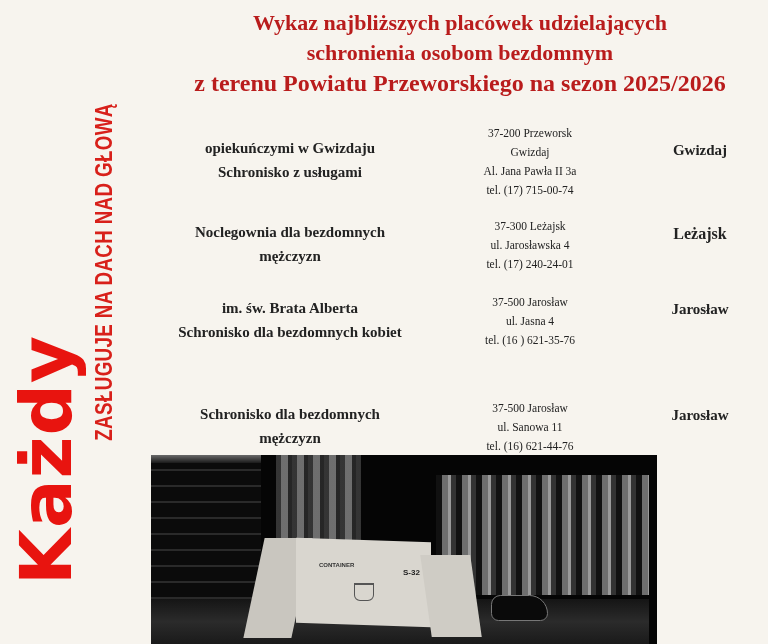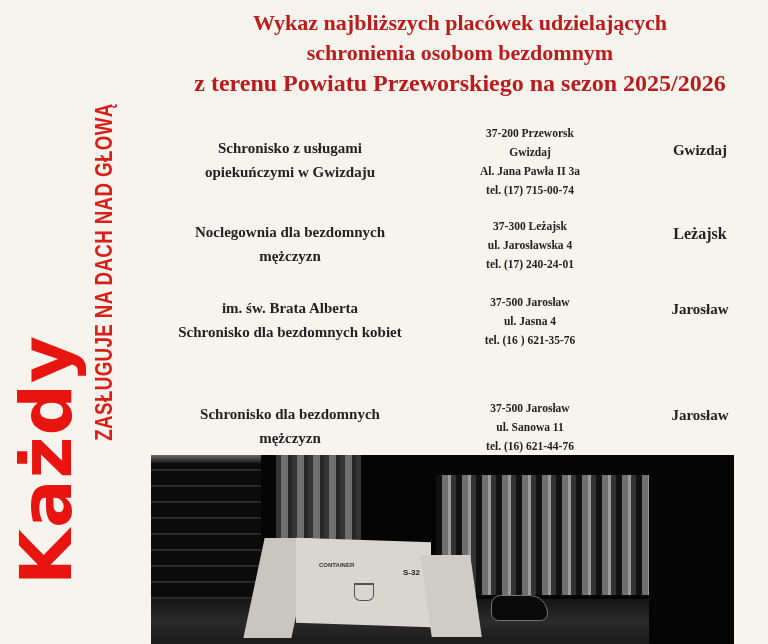--- a/index.html
+++ b/index.html
@@ -69,39 +69,39 @@
       font-weight: bold;
       font-size: 15px;
       line-height: 24px;
       color: #222;
     }
     .cell-addr {
       position: absolute;
       left: 305px;
       width: 150px;
       text-align: center;
-      font-weight: bold;
+      font-weight: normal;
       font-size: 11.5px;
       line-height: 19px;
       color: #222;
     }
     .cell-city {
       position: absolute;
       left: 490px;
       width: 120px;
       text-align: center;
       font-weight: bold;
       font-size: 15px;
       color: #222;
     }
     .photo {
       position: absolute;
       left: 151px;
       top: 455px;
-      width: 583px;
+      width: 506px;
       height: 189px;
       background: #050505;
       overflow: hidden;
     }
     .photo .bricks {
       position: absolute; left: 0; top: 0; width: 110px; height: 189px;
       background:
         repeating-linear-gradient(180deg, #0b0b0b 0 14px, #2a2a2a 14px 16px);
     }
     .photo .bricks::after {
@@ -161,22 +161,22 @@
   <div>Wykaz najbliższych placówek udzielających</div>
   <div>schronienia osobom bezdomnym</div>
   <div class="line3">z terenu Powiatu Przeworskiego na sezon 2025/2026</div>
 </div>
 
 <div class="brand-word">Każdy</div>
 <div class="tagline"><span>ZASŁUGUJE NA DACH NAD GŁOWĄ</span></div>
 
 <div class="row" style="top:122px;">
   <div class="cell-name" style="top:14px;">
+    <div>opiekuńczymi w Gwizdaju</div>
     <div>Schronisko z usługami</div>
-    <div>opiekuńczymi w Gwizdaju</div>
   </div>
   <div class="cell-addr" style="top:2px;">
     <div>37-200 Przeworsk</div>
     <div>Gwizdaj</div>
     <div>Al. Jana Pawła II 3a</div>
     <div>tel. (17) 715-00-74</div>
   </div>
   <div class="cell-city" style="top:20px;">Gwizdaj</div>
 </div>
 

